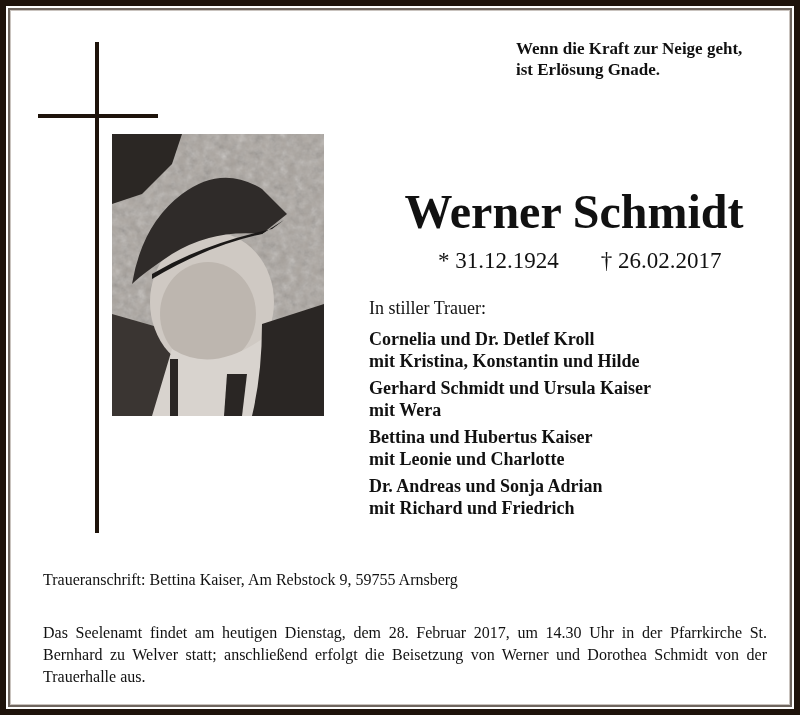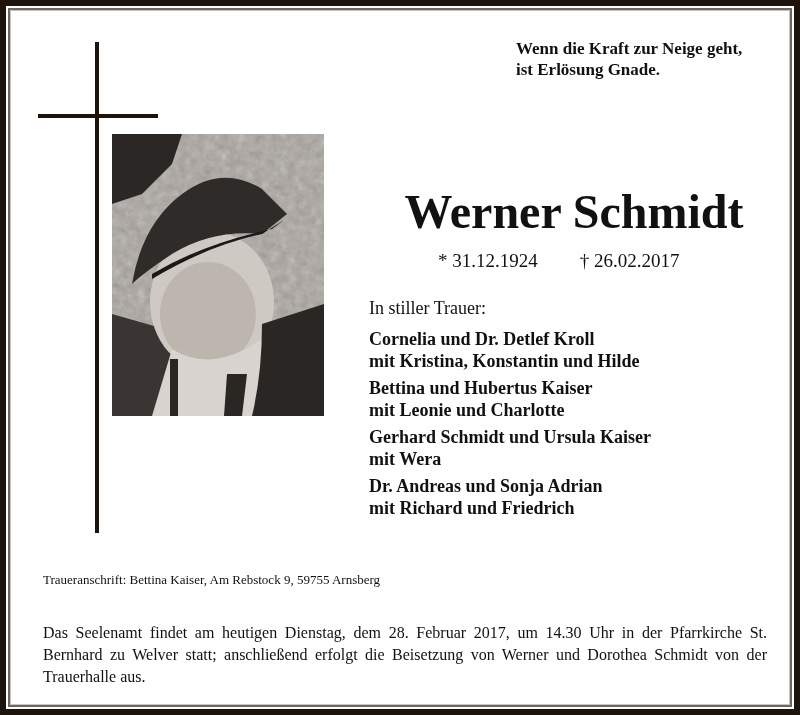--- a/index.html
+++ b/index.html
@@ -13,27 +13,27 @@
 
   .cross-v { position:absolute; left:95px; top:42px; width:4px; height:491px; background:#1e130b; }
   .cross-h { position:absolute; left:38px; top:114px; width:120px; height:4px; background:#1e130b; }
 
   .photo { position:absolute; left:112px; top:134px; width:212px; height:282px; overflow:hidden; }
   .photo svg { display:block; }
 
   .motto { position:absolute; left:516px; top:38px; font-weight:bold; font-size:17px; line-height:21px; }
   .intro { position:absolute; left:369px; top:111px; font-size:17px; line-height:21px; width:410px; }
   .name { position:absolute; left:369px; top:184px; width:410px; text-align:center; font-size:48px; line-height:56px;font-weight:bold; }
-  .dates { position:absolute; left:438px; top:249px; font-size:19px; line-height:24px; white-space:pre; }
+  .dates { position:absolute; left:438px; top:249px; font-size:23px; line-height:24px; white-space:pre; }
   .dates span { display:inline-block; }
   .date-death { margin-left:42px; }
   .mourning { position:absolute; left:369px; top:297px; font-size:18px; line-height:22px; }
   .family { position:absolute; left:369px; top:316px; font-weight:bold; font-size:18px; line-height:22px;margin-top:12px; }
   .family-group { margin-bottom:5px; }
-  .address { position:absolute; left:43px; top:570px; font-size:13px; line-height:20px; }
+  .address { position:absolute; left:43px; top:570px; font-size:16px; line-height:20px; }
   .service { position:absolute; left:43px; top:622px; width:724px; font-size:16px; line-height:22px; text-align:justify; }
 </style>
 </head>
 <body>
 
 <div class="frame-outer"></div>
 <div class="frame-line1"></div>
 <div class="frame-line2"></div>
 <div class="frame-line3"></div>
 
@@ -79,26 +79,26 @@
 <div class="dates"><span>* 31.12.1924</span><span class="date-death">† 26.02.2017</span></div>
 
 <div class="mourning">In stiller Trauer:</div>
 
 <div class="family">
   <div class="family-group">
     <div>Cornelia und Dr. Detlef Kroll</div>
     <div>mit Kristina, Konstantin und Hilde</div>
   </div>
   <div class="family-group">
+    <div>Gerhard Schmidt und Ursula Kaiser</div>
+    <div>mit Wera</div>
+  </div>
+  <div class="family-group">
     <div>Bettina und Hubertus Kaiser</div>
     <div>mit Leonie und Charlotte</div>
-  </div>
-  <div class="family-group">
-    <div>Gerhard Schmidt und Ursula Kaiser</div>
-    <div>mit Wera</div>
   </div>
   <div class="family-group">
     <div>Dr. Andreas und Sonja Adrian</div>
     <div>mit Richard und Friedrich</div>
   </div>
 </div>
 
 <div class="address">Traueranschrift: Bettina Kaiser, Am Rebstock 9, 59755 Arnsberg</div>
 
 <div class="service">Das Seelenamt findet am heutigen Dienstag, dem 28. Februar 2017, um 14.30 Uhr in der Pfarrkirche St. Bernhard zu Welver statt; anschließend erfolgt die Beisetzung von Werner und Dorothea Schmidt von der Trauerhalle aus.</div>

